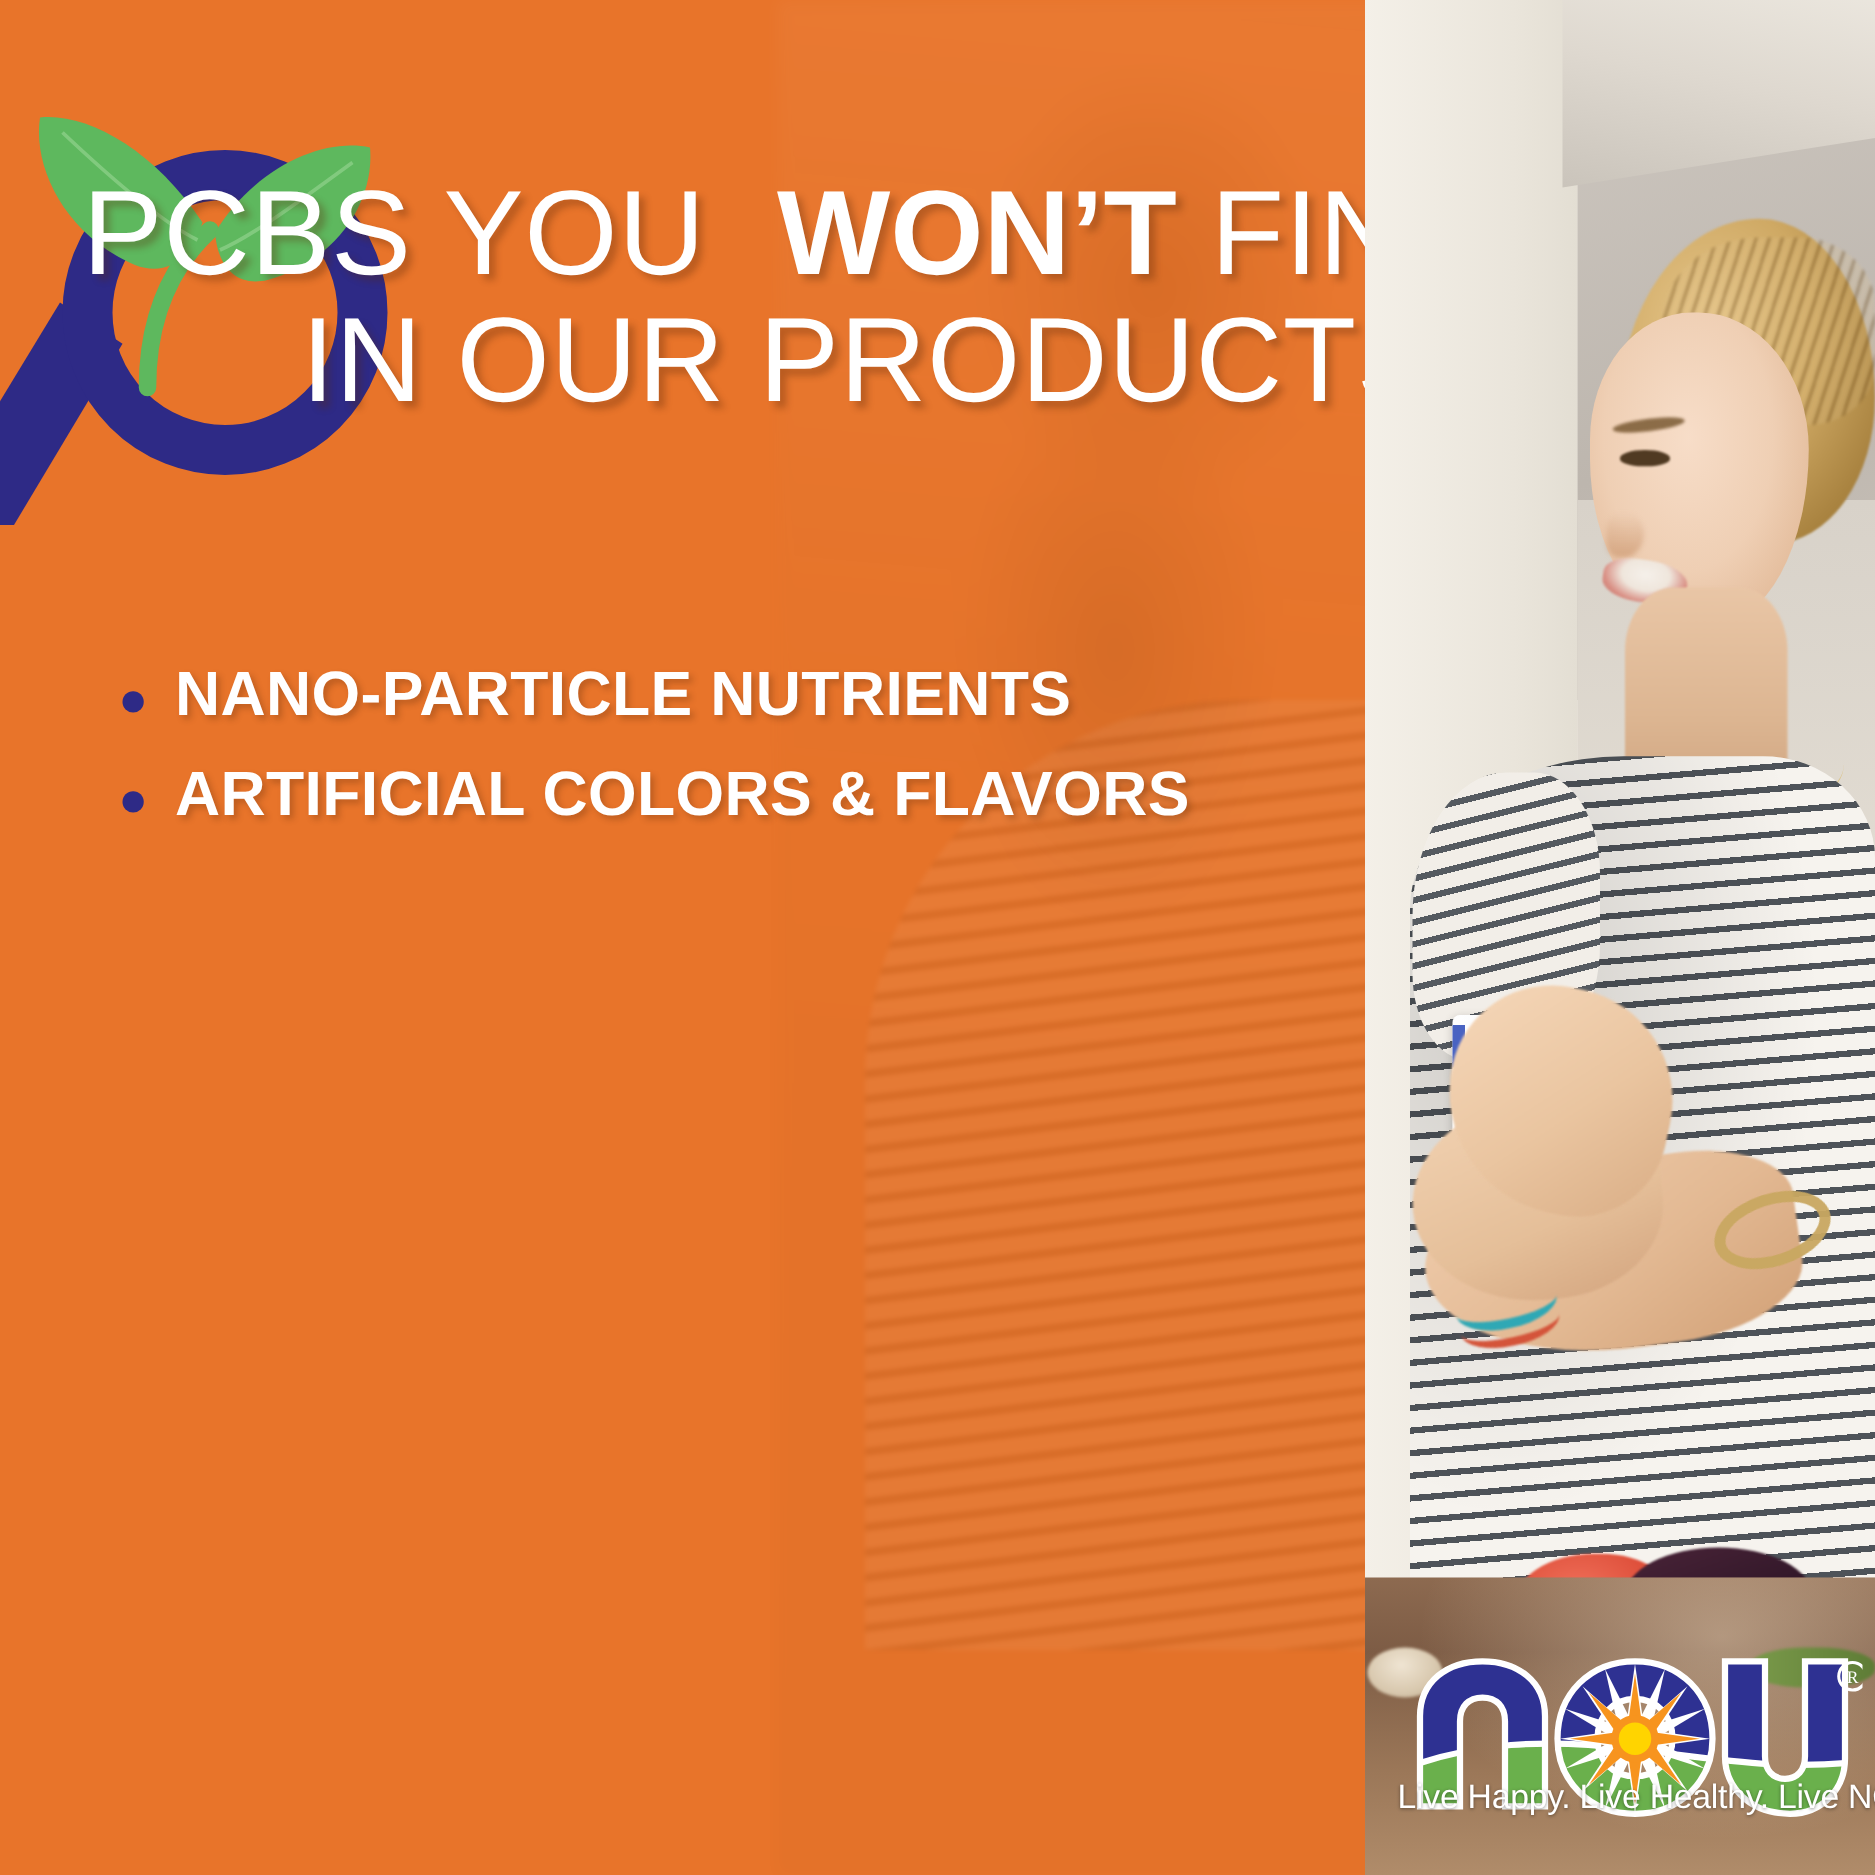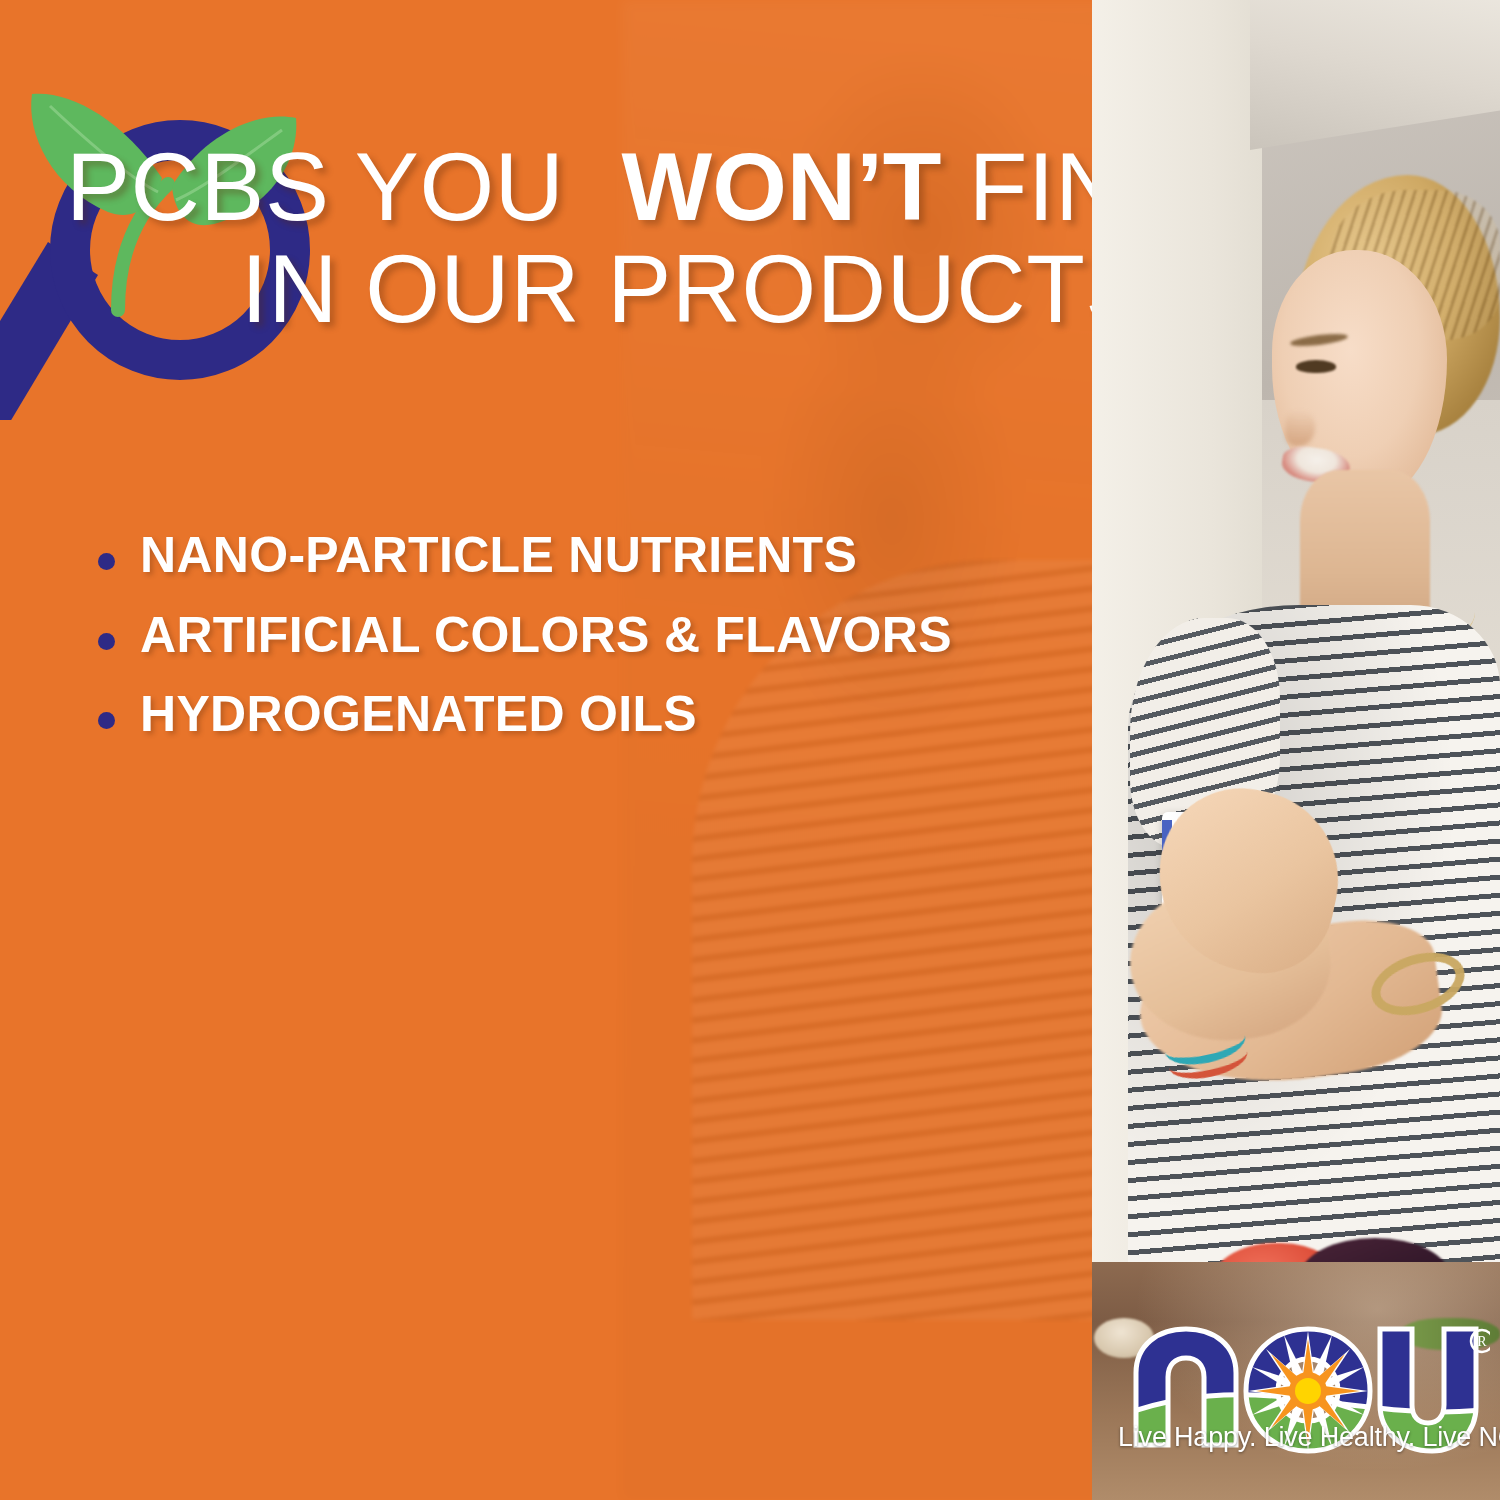--- a/index.html
+++ b/index.html
@@ -520,23 +520,20 @@
       </span>
       <span class="line2">IN OUR PRODUCTS</span>
     </div>
 
     <ul class="bullet-list">
       <li class="bullet-item">
         <span>NANO-PARTICLE NUTRIENTS</span>
       </li>
       <li class="bullet-item">
         <span>ARTIFICIAL COLORS &amp; FLAVORS</span>
-      </li>
-      <li class="bullet-item">
-        <span>HYDROGENATED OILS</span>
       </li>
     </ul>
   </div>
 
   <svg class="now-logo" viewBox="0 0 372 130">
     <defs>
       <clipPath id="nowClip">
 
         <path d="M18 120 L18 48 C18 20 40 4 68 4 C96 4 118 20 118 48 L118 120 L86 120 L86 52
                  C86 40 79 33 68 33 C57 33 50 40 50 52 L50 120 Z"></path>

